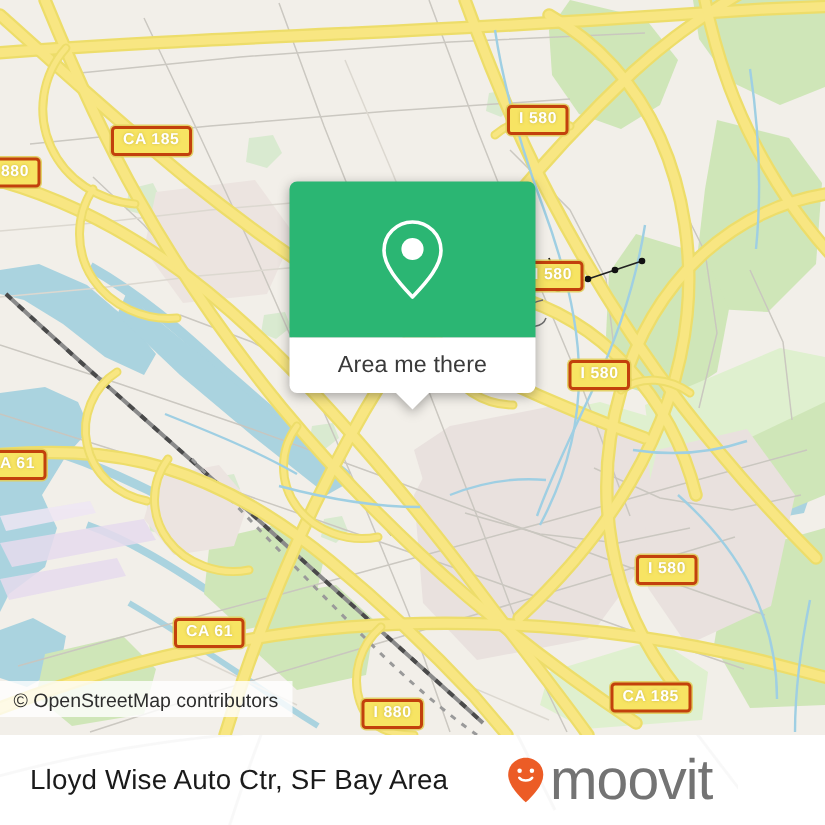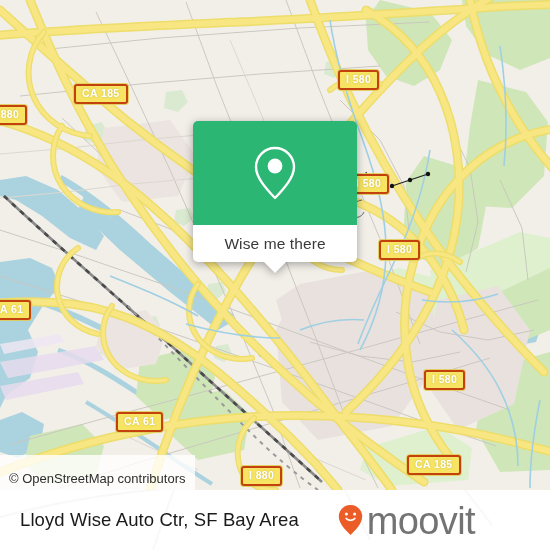--- a/index.html
+++ b/index.html
@@ -42,26 +42,26 @@
     white-space:nowrap;
     text-shadow:
        1.5px 0 1px #f6f4ef, -1.5px 0 1px #f6f4ef,
        0 1.5px 1px #f6f4ef, 0 -1.5px 1px #f6f4ef,
        1px 1px 1px #f6f4ef, -1px -1px 1px #f6f4ef;
     z-index:5;
   }
 
   
   #attribution{
-    position:absolute;left:0;bottom:0;
+    position:absolute;left:0;bottom:12px;
     background:rgba(255,255,255,.80);
     color:#2e2e2e;
     font-size:13px;
     line-height:15px;
-    padding:16px 9px 4px 9px;
+    padding:5px 9px 4px 9px;
     z-index:8;
     white-space:nowrap;
   }
 
   
   #popup{
     position:absolute;left:193px;top:121px;width:164px;
     z-index:20;
     filter:drop-shadow(0 2px 4px rgba(0,0,0,.33));
   }
@@ -305,21 +305,21 @@
     <div id="attribution">© OpenStreetMap contributors</div>
 
     <div id="popup">
       <div id="popup-head">
         <svg id="popup-pin" viewBox="0 0 44 56">
           <path d="M22 3 C11.5 3 3 11.5 3 22 C3 32 12 42.5 22 53 C32 42.5 41 32 41 22 C41 11.5 32.5 3 22 3 Z" fill="none" stroke="#ffffff" stroke-width="2.4" stroke-linejoin="round"></path>
           <circle cx="22" cy="21" r="7.4" fill="#ffffff"></circle>
         </svg>
       </div>
       <div id="popup-foot">
-        <span id="popup-foot-label">Wise me there</span>
+        <span id="popup-foot-label">Area me there</span>
         <span id="popup-tip"></span>
       </div>
     </div>
   </div>
 
   <div id="footer">
     <svg id="footer-wm" width="550" height="550" viewBox="0 0 550 550">
       <g stroke="#9a9a9a" stroke-width="2" fill="none">
         <path d="M-10,476 C40,456 92,440 146,430 C206,418 266,414 326,416 C388,418 448,426 506,440 L560,454"></path>
         <path d="M150,560 C166,508 186,456 210,406"></path>

